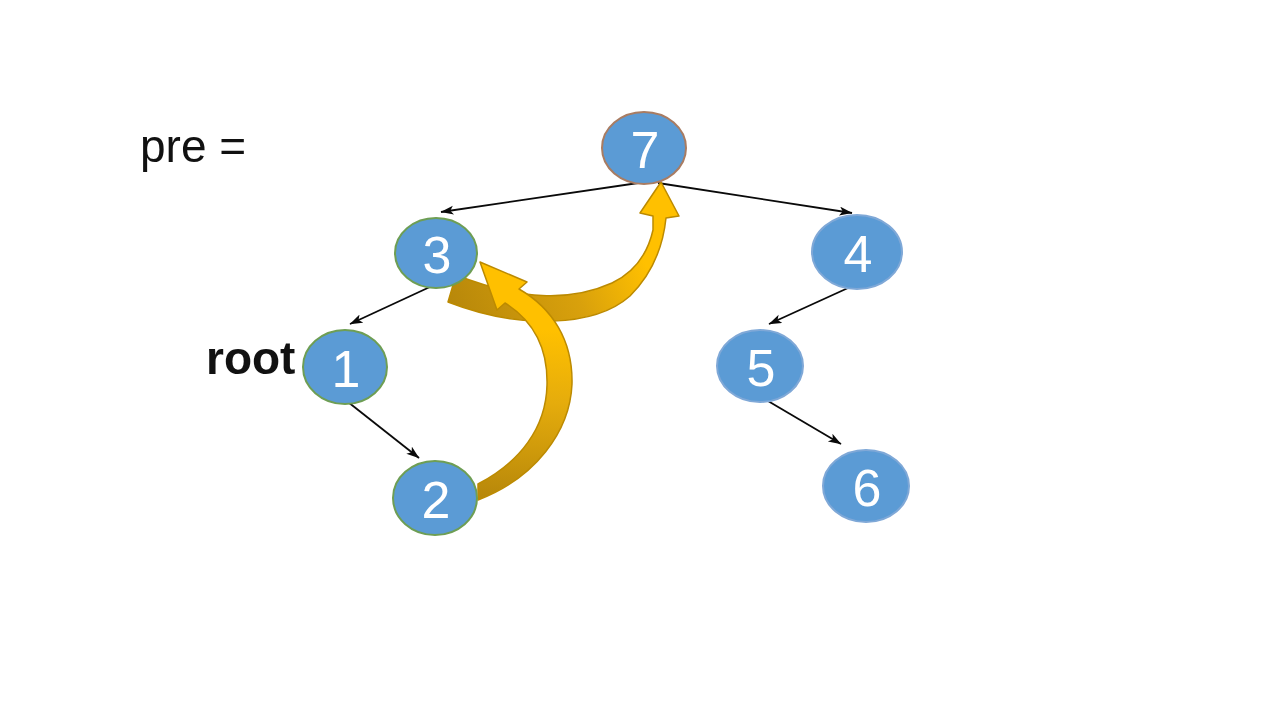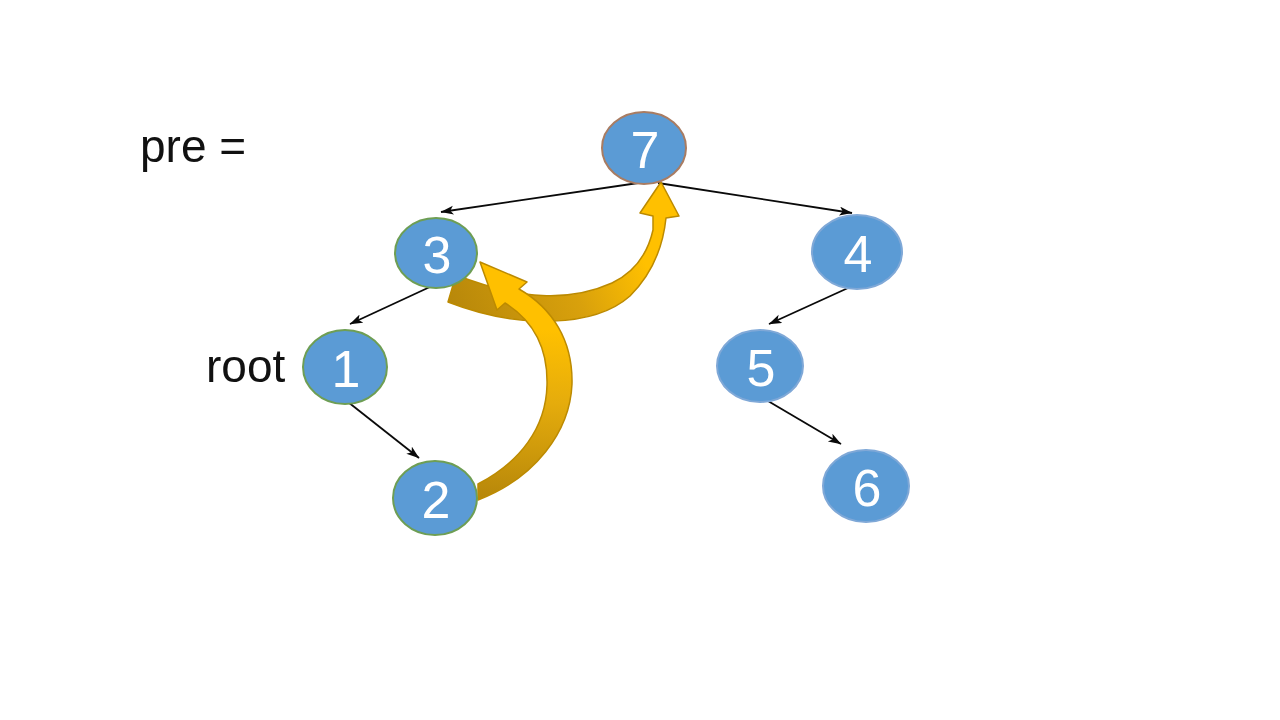--- a/index.html
+++ b/index.html
@@ -13,21 +13,21 @@
   }
   .float-label {
     position: absolute;
     font-size: 46px;
     line-height: 1.15;
     color: #111111;
     white-space: nowrap;
     user-select: none;
   }
   #pre-label  { left: 140px; top: 120px; }
-  #root-label { left: 206px; top: 340px; }
+  #root-label { left: 206px; top: 332px; font-weight: bold; }
   #tmp-label  { left: 296px; top: 488px; }
   svg.diagram { position: absolute; left: 0; top: 0; }
   .node-num {
     font-family: "Liberation Sans", sans-serif;
     font-weight: 400;
   }
 </style>
 </head>
 <body>
 

